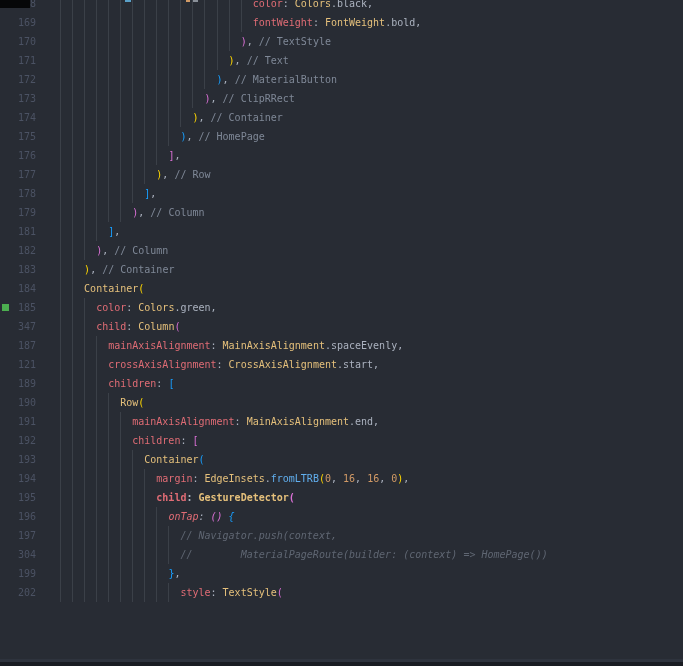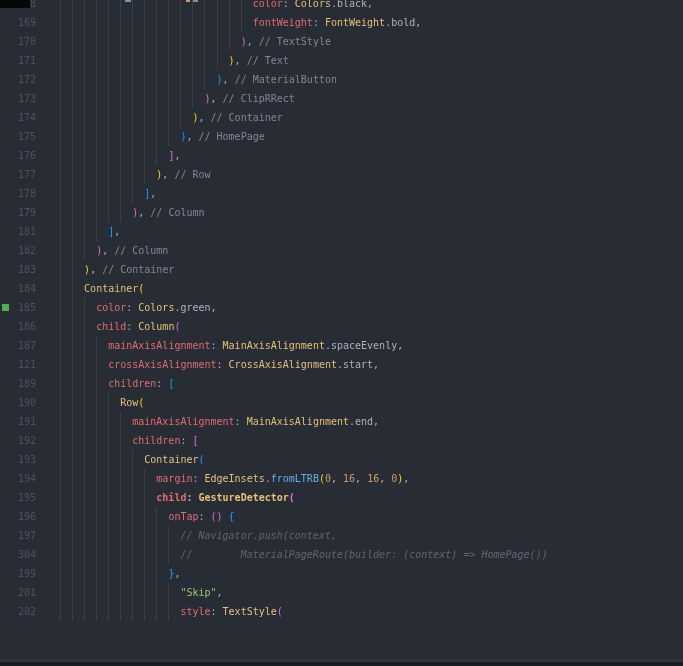--- a/index.html
+++ b/index.html
@@ -123,21 +123,21 @@
       <div class="row">
         <div class="ln">184</div>
         <div class="code" style="background-size: 4ch 100%;">    <span class="tok-cls">Container</span><span class="tok-b1">(</span></div>
       </div>
       <div class="row">
         <div class="ln">185</div>
         <div class="swatch" style="background: rgb(76, 175, 80);"></div>
         <div class="code" style="background-size: 6ch 100%;">      <span class="tok-param">color</span><span class="tok-plain">: </span><span class="tok-cls">Colors</span><span class="tok-plain">.green,</span></div>
       </div>
       <div class="row">
-        <div class="ln">186</div>
+        <div class="ln">347</div>
         <div class="code" style="background-size: 6ch 100%;">      <span class="tok-param">child</span><span class="tok-plain">: </span><span class="tok-cls">Column</span><span class="tok-b2">(</span></div>
       </div>
       <div class="row">
         <div class="ln">187</div>
         <div class="code" style="background-size: 8ch 100%;">        <span class="tok-param">mainAxisAlignment</span><span class="tok-plain">: </span><span class="tok-cls">MainAxisAlignment</span><span class="tok-plain">.spaceEvenly,</span></div>
       </div>
       <div class="row">
         <div class="ln">121</div>
         <div class="code" style="background-size: 8ch 100%;">        <span class="tok-param">crossAxisAlignment</span><span class="tok-plain">: </span><span class="tok-cls">CrossAxisAlignment</span><span class="tok-plain">.start,</span></div>
       </div>
@@ -164,37 +164,33 @@
       <div class="row">
         <div class="ln">194</div>
         <div class="code" style="background-size: 16ch 100%;">                <span class="tok-param">margin</span><span class="tok-plain">: </span><span class="tok-cls">EdgeInsets</span><span class="tok-plain">.</span><span class="tok-fn">fromLTRB</span><span class="tok-b1">(</span><span class="tok-num">0</span><span class="tok-plain">, </span><span class="tok-num">16</span><span class="tok-plain">, </span><span class="tok-num">16</span><span class="tok-plain">, </span><span class="tok-num">0</span><span class="tok-b1">)</span><span class="tok-plain">,</span></div>
       </div>
       <div class="row">
         <div class="ln">195</div>
         <div class="code" style="background-size: 16ch 100%; font-weight: bold;">                <span class="tok-param">child</span><span class="tok-plain">: </span><span class="tok-cls">GestureDetector</span><span class="tok-b2">(</span></div>
       </div>
       <div class="row">
         <div class="ln">196</div>
-        <div class="code" style="background-size: 18ch 100%;">                  <span class="tok-param">onTap</span><span class="tok-plain">: </span><span class="tok-b2">()</span><span class="tok-plain"> </span><span class="tok-b3">{</span></div>
+        <div class="code" style="background-size: 18ch 100%; font-style: italic;">                  <span class="tok-param">onTap</span><span class="tok-plain">: </span><span class="tok-b2">()</span><span class="tok-plain"> </span><span class="tok-b3">{</span></div>
       </div>
       <div class="row">
         <div class="ln">197</div>
         <div class="code" style="background-size: 20ch 100%;">                    <span class="tok-comment">// Navigator.push(context,</span></div>
       </div>
       <div class="row">
         <div class="ln">304</div>
         <div class="code" style="background-size: 20ch 100%;">                    <span class="tok-comment">//        MaterialPageRoute(builder: (context) =&gt; HomePage())</span></div>
       </div>
       <div class="row">
         <div class="ln">199</div>
         <div class="code" style="background-size: 18ch 100%;">                  <span class="tok-b3">}</span><span class="tok-plain">,</span></div>
-      </div>
-      <div class="row">
-        <div class="ln">201</div>
-        <div class="code" style="background-size: 20ch 100%;">                    <span class="tok-str">"Skip"</span><span class="tok-plain">,</span></div>
       </div>
       <div class="row">
         <div class="ln">202</div>
         <div class="code" style="background-size: 20ch 100%;">                    <span class="tok-param">style</span><span class="tok-plain">: </span><span class="tok-cls">TextStyle</span><span class="tok-b2">(</span></div>
       </div>
     </div>
   <div class="artifact-black"></div>
   <div class="speck speck-blue"></div>
   <div class="speck speck-orange"></div>
   <div class="speck speck-gray"></div>

